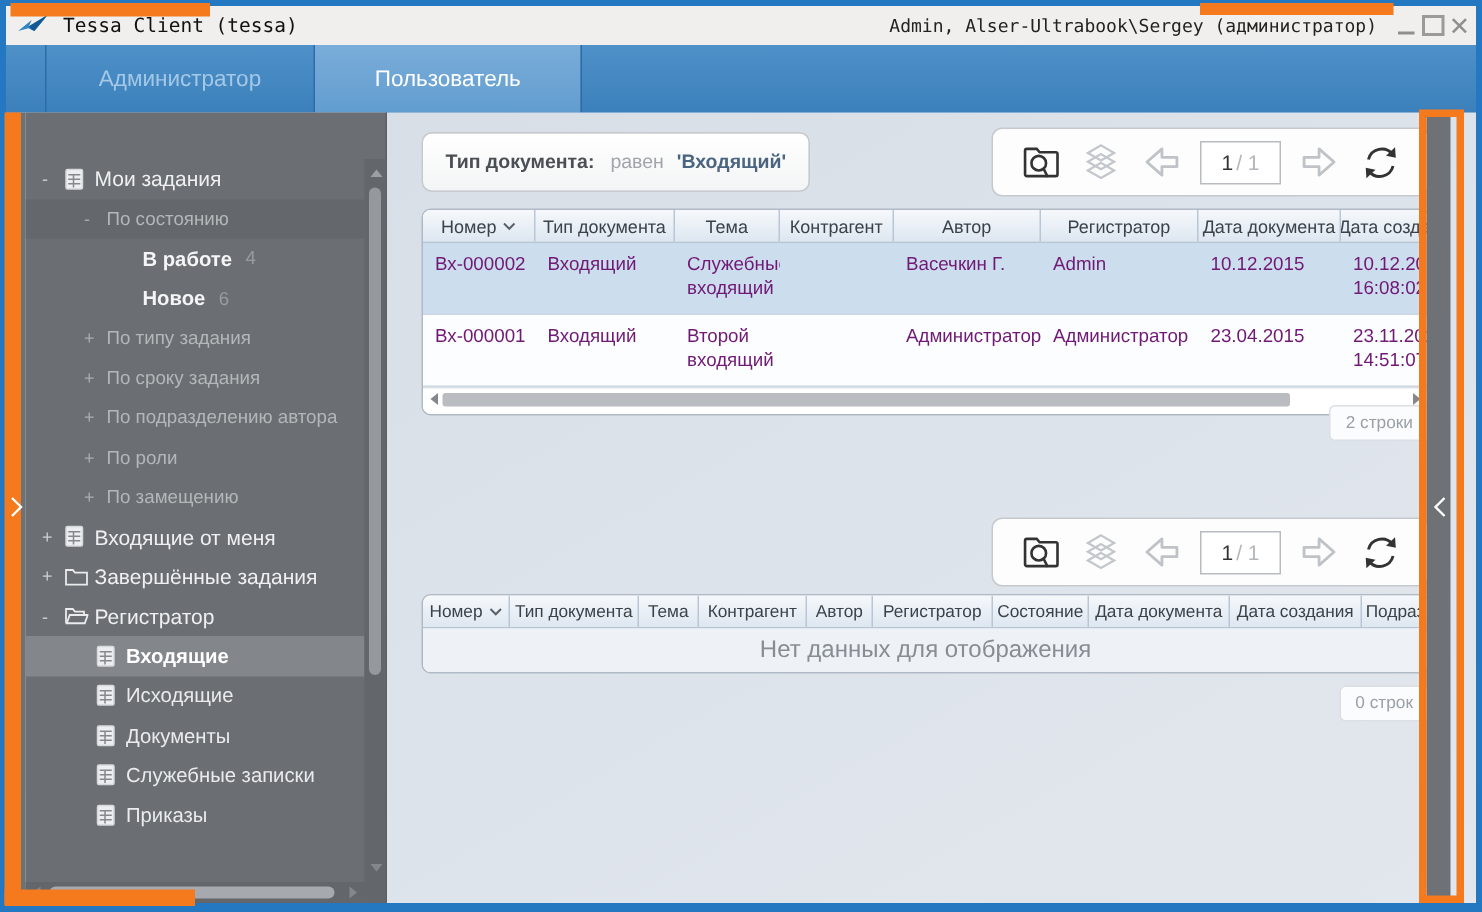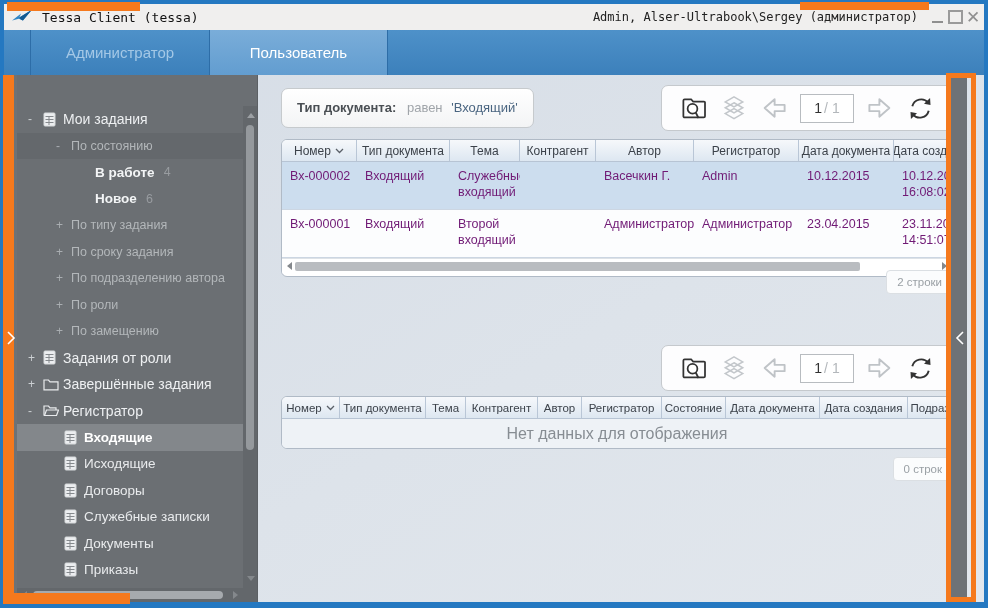--- a/index.html
+++ b/index.html
@@ -60,21 +60,21 @@
   .tri-down{left:4px;bottom:7px;border-left:4px solid transparent;border-right:4px solid transparent;border-top:5px solid #84888c;}
   .tri-left{left:5px;top:3px;border-top:4px solid transparent;border-bottom:4px solid transparent;border-right:5px solid #84888c;}
   .tri-right{right:5px;top:3px;border-top:4px solid transparent;border-bottom:4px solid transparent;border-left:5px solid #84888c;}
   
   .main{position:absolute;left:273px;top:0;width:676px;bottom:0;}
   .filter-chip{position:absolute;left:4px;top:13px;height:38px;padding:0 15px;line-height:38px;
                background:linear-gradient(#ffffff,#f3f4f5);border:1px solid #c6cacd;border-radius:7px;
                font-size:13px;white-space:nowrap;}
   .fc-field{font-weight:bold;color:#4a4f54;}
   .fc-op{color:#a0a5aa;margin:0 5px 0 7px;}
-  .fc-val{font-weight:normal;color:#4a6580;text-align:center;}
+  .fc-val{font-weight:bold;color:#4a6580;text-align:center;}
   .toolbar{position:absolute;right:0;width:292px;height:46px;box-sizing:border-box;
            background:#fdfdfe;border:1px solid #c5c9cd;border-radius:7px;
            display:flex;align-items:center;justify-content:space-evenly;padding:0 6px;}
   .toolbar-1{top:10px;}
   .toolbar-2{top:270px;}
   .tb-icon{display:flex;align-items:center;justify-content:center;}
   .pagebox{width:52px;height:27px;border:1px solid #b8bcc0;background:#fff;display:flex;
            align-items:center;justify-content:center;font-size:14px;}
   .pg-cur{color:#333;}
   .pg-rest{color:#b3b7bb;margin-left:2px;}
@@ -200,21 +200,21 @@
             <span class="expander">+</span>
             <span class="t-icon">
               <svg width="13" height="15" viewBox="0 0 13 15">
                 <rect x="1" y="1" width="11" height="13" rx="1" fill="#eceef0" stroke="#d6d9db"></rect>
                 <line x1="2.5" y1="4.5" x2="10.5" y2="4.5" stroke="#85898d"></line>
                 <line x1="2.5" y1="7.5" x2="10.5" y2="7.5" stroke="#85898d"></line>
                 <line x1="2.5" y1="10.5" x2="10.5" y2="10.5" stroke="#85898d"></line>
                 <line x1="6" y1="4.5" x2="6" y2="13" stroke="#85898d"></line>
               </svg>
             </span>
-            <span class="lbl">Задания от роли</span>
+            <span class="lbl">Входящие от меня</span>
           </div>
           <div class="tree-row group" style="padding-left: 11px;">
             <span class="expander">+</span>
             <span class="t-icon">
               <svg width="16" height="13" viewBox="0 0 16 13" fill="none" stroke="#e9ebed" stroke-width="1.2">
                 <path d="M1 3.5 V2 h4.5 l1.5 1.8 H15 v8 H1 Z"></path>
               </svg>
             </span>
             <span class="lbl">Завершённые задания</span>
           </div>
@@ -255,45 +255,33 @@
           <div class="tree-row child" style="padding-left: 47px;">
             <span class="t-icon">
               <svg width="13" height="15" viewBox="0 0 13 15">
                 <rect x="1" y="1" width="11" height="13" rx="1" fill="#eceef0" stroke="#d6d9db"></rect>
                 <line x1="2.5" y1="4.5" x2="10.5" y2="4.5" stroke="#85898d"></line>
                 <line x1="2.5" y1="7.5" x2="10.5" y2="7.5" stroke="#85898d"></line>
                 <line x1="2.5" y1="10.5" x2="10.5" y2="10.5" stroke="#85898d"></line>
                 <line x1="6" y1="4.5" x2="6" y2="13" stroke="#85898d"></line>
               </svg>
             </span>
-            <span class="lbl">Договоры</span>
+            <span class="lbl">Документы</span>
           </div>
           <div class="tree-row child" style="padding-left: 47px;">
             <span class="t-icon">
               <svg width="13" height="15" viewBox="0 0 13 15">
                 <rect x="1" y="1" width="11" height="13" rx="1" fill="#eceef0" stroke="#d6d9db"></rect>
                 <line x1="2.5" y1="4.5" x2="10.5" y2="4.5" stroke="#85898d"></line>
                 <line x1="2.5" y1="7.5" x2="10.5" y2="7.5" stroke="#85898d"></line>
                 <line x1="2.5" y1="10.5" x2="10.5" y2="10.5" stroke="#85898d"></line>
                 <line x1="6" y1="4.5" x2="6" y2="13" stroke="#85898d"></line>
               </svg>
             </span>
             <span class="lbl">Служебные записки</span>
-          </div>
-          <div class="tree-row child" style="padding-left: 47px;">
-            <span class="t-icon">
-              <svg width="13" height="15" viewBox="0 0 13 15">
-                <rect x="1" y="1" width="11" height="13" rx="1" fill="#eceef0" stroke="#d6d9db"></rect>
-                <line x1="2.5" y1="4.5" x2="10.5" y2="4.5" stroke="#85898d"></line>
-                <line x1="2.5" y1="7.5" x2="10.5" y2="7.5" stroke="#85898d"></line>
-                <line x1="2.5" y1="10.5" x2="10.5" y2="10.5" stroke="#85898d"></line>
-                <line x1="6" y1="4.5" x2="6" y2="13" stroke="#85898d"></line>
-              </svg>
-            </span>
-            <span class="lbl">Документы</span>
           </div>
           <div class="tree-row child" style="padding-left: 47px;">
             <span class="t-icon">
               <svg width="13" height="15" viewBox="0 0 13 15">
                 <rect x="1" y="1" width="11" height="13" rx="1" fill="#eceef0" stroke="#d6d9db"></rect>
                 <line x1="2.5" y1="4.5" x2="10.5" y2="4.5" stroke="#85898d"></line>
                 <line x1="2.5" y1="7.5" x2="10.5" y2="7.5" stroke="#85898d"></line>
                 <line x1="2.5" y1="10.5" x2="10.5" y2="10.5" stroke="#85898d"></line>
                 <line x1="6" y1="4.5" x2="6" y2="13" stroke="#85898d"></line>
               </svg>

